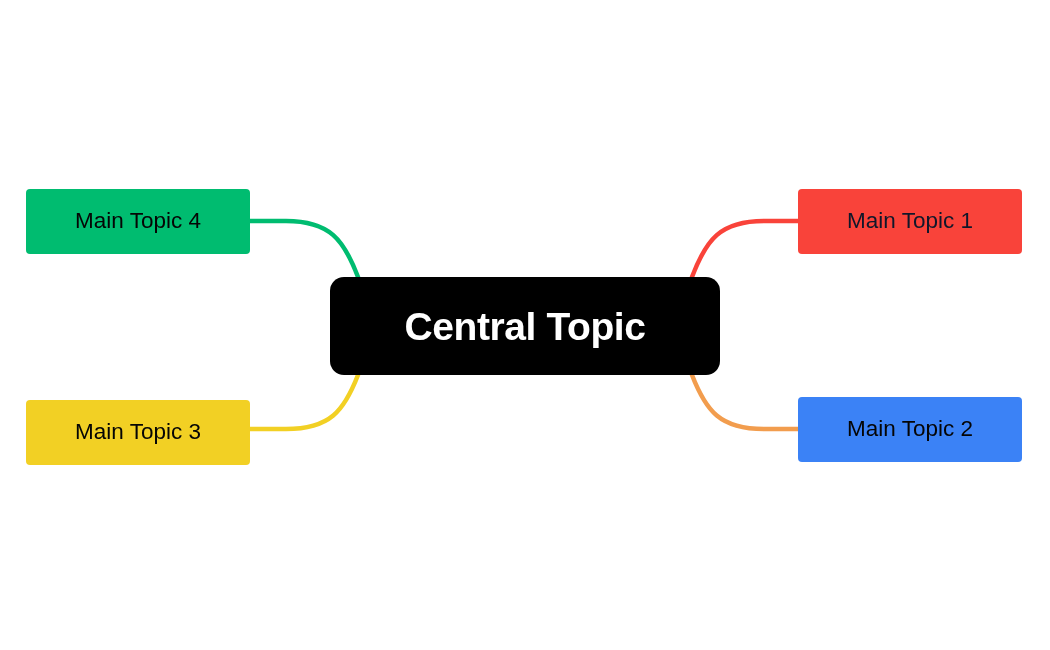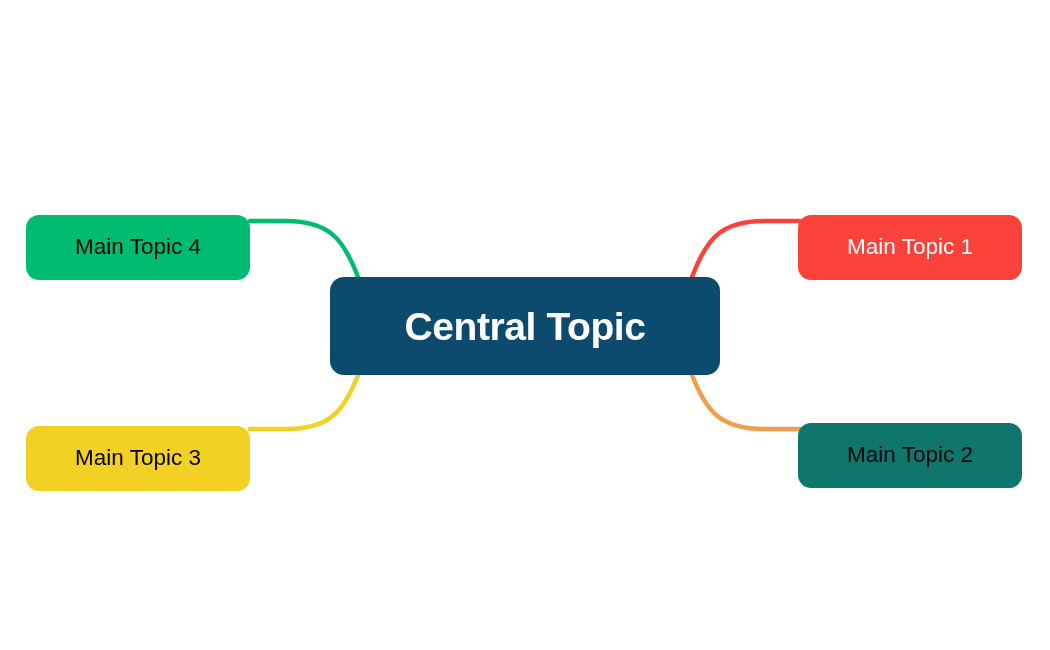--- a/index.html
+++ b/index.html
@@ -42,49 +42,48 @@
     display: block;
     line-height: 1;
   }
   
   #node-central {
     left: 330px;
     top: 277px;
     width: 390px;
     height: 98px;
     border-radius: 14px;
-    background: #0c4a6e;
+    background: #000000;
   }
   #node-central .node-label {
     color: #ffffff;
     font-size: 39px;
     font-weight: 700;
     letter-spacing: -0.4px;
   }
   
   .branch {
     width: 224px;
     height: 65px;
-    border-radius: 13px;
-    margin-top: 26px;
+    border-radius: 4px;
   }
   .branch .node-label {
     font-size: 22.5px;
     font-weight: 400;
     letter-spacing: 0px;
   }
   #node-topic-4 { left: 26px;  top: 189px; background: #00bc70; }
   #node-topic-3 { left: 26px;  top: 400px; background: #f2d024; }
   #node-topic-1 { left: 798px; top: 189px; background: #f9433a; }
-  #node-topic-2 { left: 798px; top: 397px; background: #0f766e; }
+  #node-topic-2 { left: 798px; top: 397px; background: #3b82f6; }
 
   #node-topic-4 .node-label,
   #node-topic-3 .node-label,
   #node-topic-2 .node-label { color: #050505; }
-  #node-topic-1 .node-label { color: #ffffff; }
+  #node-topic-1 .node-label { color: #0f172a; }
 </style>
 </head>
 <body>
 
 <div id="canvas">
 
   <svg id="connector-layer" viewBox="0 0 1050 650" width="1050" height="650" xmlns="http://www.w3.org/2000/svg">
     <path fill="none" stroke="#00bc70" stroke-width="4.5" stroke-linecap="round" d="M 250 221 L 286 221 C 330 221 344 240 358 277"></path>
     <path fill="none" stroke="#f2d024" stroke-width="4.5" stroke-linecap="round" d="M 250 429 L 286 429 C 330 429 344 411 358 375"></path>
     <path fill="none" stroke="#f9433a" stroke-width="4.5" stroke-linecap="round" d="M 800 221 L 764 221 C 720 221 706 240 692 277"></path>

